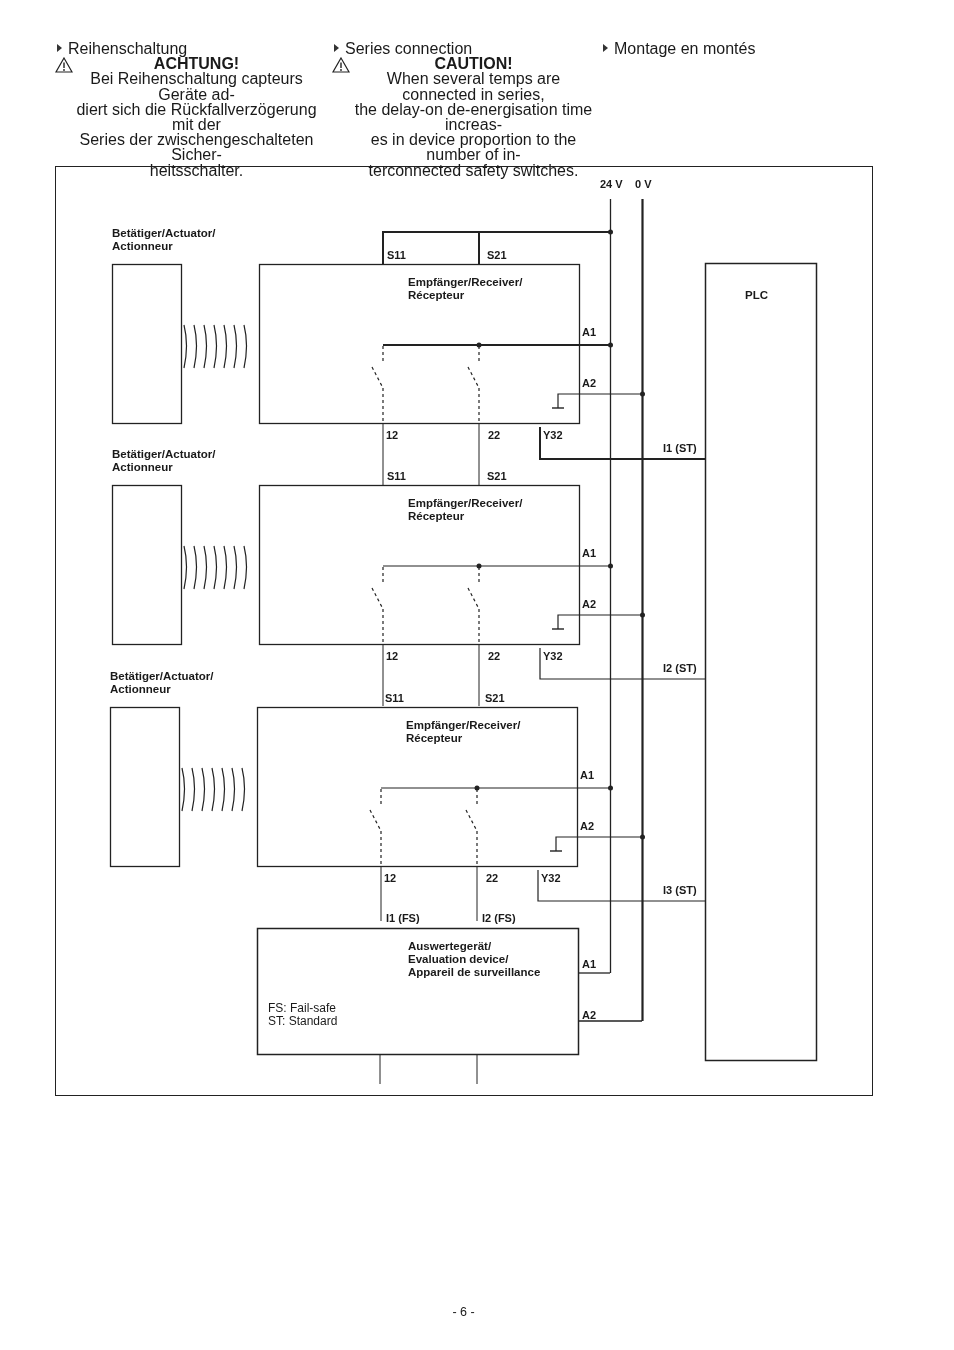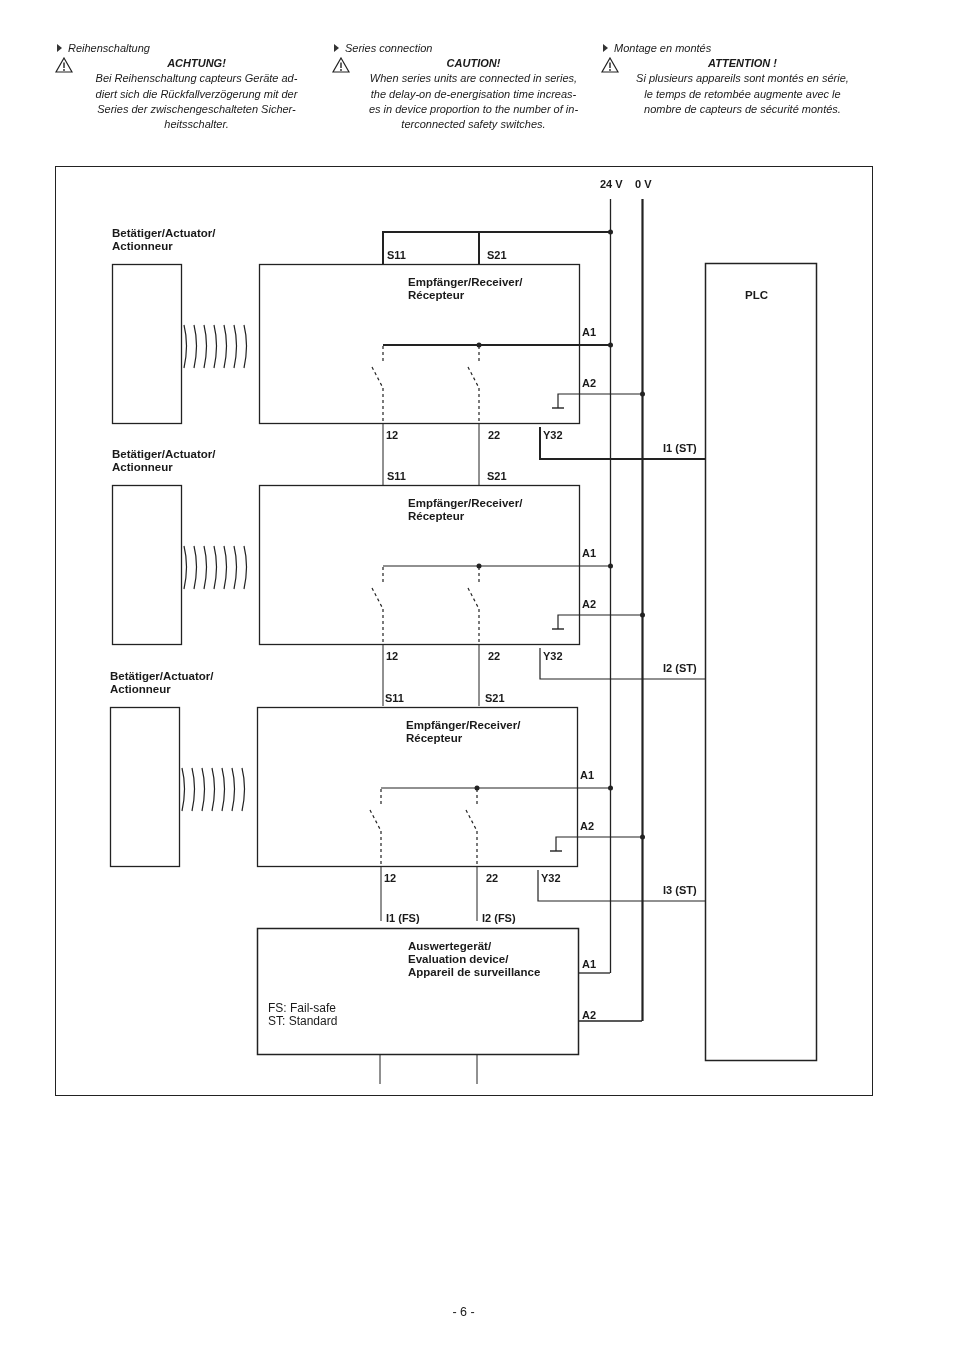--- a/index.html
+++ b/index.html
@@ -1,18 +1,18 @@
 <!DOCTYPE html>
 <html><head>
 <meta charset="utf-8">
 <style>
   html, body { margin: 0; padding: 0; background: #ffffff; }
   body { width: 954px; height: 1350px; position: relative; overflow: hidden;
          font-family: "Liberation Sans", sans-serif; color: #1a1a1a; }
-  .col { position: absolute; top: 41px; width: 262px; font-size: 11px; line-height: 15.2px; font-style: italic; }
+  .col { position: absolute; top: 41px; width: 262px; font-size: 16px; line-height: 15.2px; }
   .col .head { position: relative; padding-left: 13px; }
   .col .head .tri { position: absolute; left: 2px; top: 3px; width: 0; height: 0;
         border-top: 4.5px solid transparent; border-bottom: 4.5px solid transparent;
         border-left: 5px solid #333; }
   .col .warn { position: relative; padding-left: 21px; text-align: center; }
   .col .warn .wicon { position: absolute; left: 0; top: 1px; width: 18px; height: 16px; }
   .col .warn .title { font-weight: bold; }
   #c1 { left: 55px; } #c2 { left: 332px; } #c3 { left: 601px; }
   #diagram { position: absolute; left: 0; top: 0; }
   .lbl { font-family: "Liberation Sans", sans-serif; font-weight: bold; font-size: 11.5px; fill: #1a1a1a; }
@@ -40,39 +40,28 @@
 </div>
 <div class="col" id="c2">
   <div class="head"><span class="tri"></span><span>Series connection</span></div>
   <div class="warn">
     <svg class="wicon" viewBox="0 0 18 16">
         <path d="M9 1 L17 15 L1 15 Z" fill="none" stroke="#222" stroke-width="1.2"></path>
         <line x1="9" y1="5.5" x2="9" y2="11" stroke="#222" stroke-width="1.4"></line>
         <circle cx="9" cy="13" r="0.9" fill="#222"></circle>
       </svg>
     <div class="title">CAUTION!</div>
-    <div>When series units are connected in series,</div>
+    <div>When several temps are connected in series,</div>
     <div>the delay-on de-energisation time increas-</div>
     <div>es in device proportion to the number of in-</div>
     <div>terconnected safety switches.</div>
   </div>
 </div>
 <div class="col" id="c3">
   <div class="head"><span class="tri"></span><span>Montage en montés</span></div>
-  <div class="warn">
-    <svg class="wicon" viewBox="0 0 18 16">
-        <path d="M9 1 L17 15 L1 15 Z" fill="none" stroke="#222" stroke-width="1.2"></path>
-        <line x1="9" y1="5.5" x2="9" y2="11" stroke="#222" stroke-width="1.4"></line>
-        <circle cx="9" cy="13" r="0.9" fill="#222"></circle>
-      </svg>
-    <div class="title">ATTENTION !</div>
-    <div>Si plusieurs appareils sont montés en série,</div>
-    <div>le temps de retombée augmente avec le</div>
-    <div>nombre de capteurs de sécurité montés.</div>
-  </div>
 </div>
 
 <svg id="diagram" width="954" height="1350" viewBox="0 0 954 1350">
   <rect x="55.5" y="166.5" width="817" height="929" fill="none" stroke="#222" stroke-width="1"></rect>
 
   <text class="lbl-sm" x="600" y="188">24 V</text>
   <text class="lbl-sm" x="635" y="188">0 V</text>
   <line x1="610.5" y1="199" x2="610.5" y2="973" stroke="#222" stroke-width="1.3"></line>
   <line x1="642.5" y1="199" x2="642.5" y2="1021" stroke="#222" stroke-width="2.2"></line>
 

